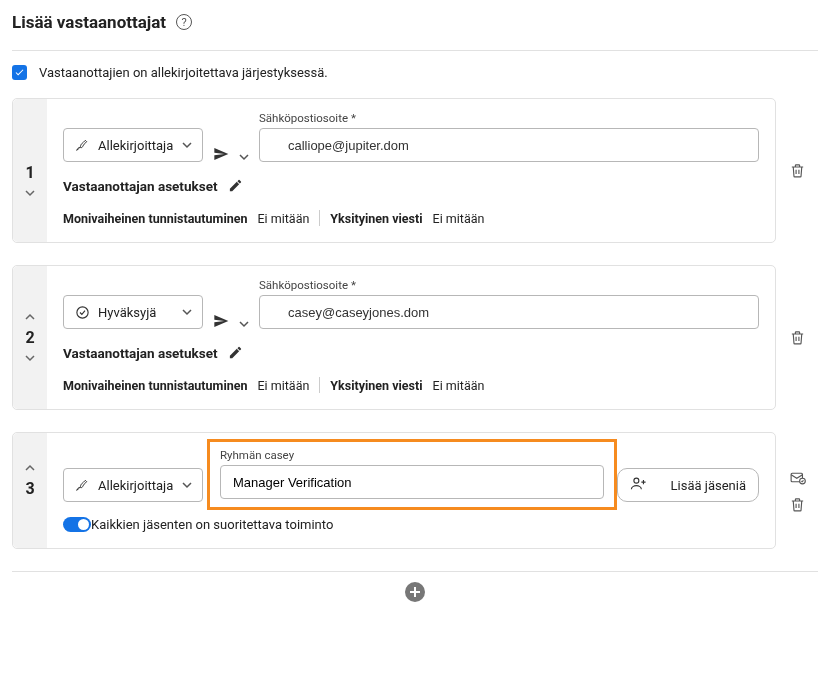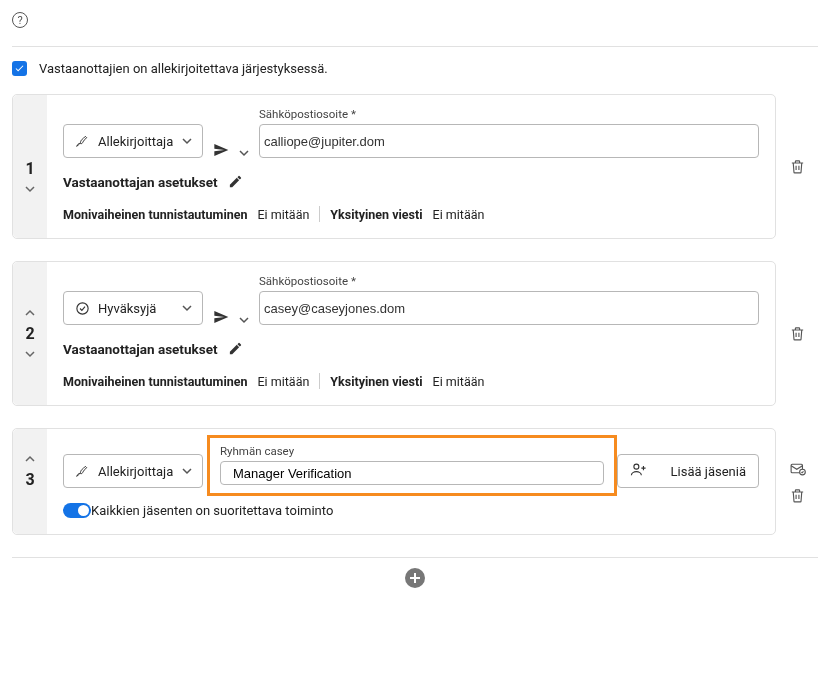--- a/index.html
+++ b/index.html
@@ -33,45 +33,46 @@
   .action-col { width: 42px; display: flex; flex-direction: column; align-items: center; justify-content: center; gap: 10px; }
   .action-col.outside { border: none; }
   .field-label { font-size: 11.5px; color: #444; margin-bottom: 3px; }
   .row1 { display: flex; align-items: flex-end; gap: 10px; }
   .role-select { height: 34px; border: 1px solid #b7b7b7; border-radius: 4px; display: flex; align-items: center; padding: 0 10px; gap: 8px; cursor: pointer; min-width: 140px; background: #fff; }
   .role-select .role-label { flex: 1; font-size: 13px; }
   .role-icon { width: 16px; height: 16px; display: flex; align-items: center; justify-content: center; }
   .send-icon { width: 16px; height: 16px; display: flex; align-items: center; justify-content: center; color: #333; }
   .mini-chev { color: #555; }
   .email-field { flex: 1; display: flex; flex-direction: column; }
-  .email-input { height: 34px; border: 1px solid #b7b7b7; border-radius: 4px; padding: 0 4px; font-size: 13px; color: #333; width: 100%; }
+  .email-input { height: 34px; border: 1px solid #b7b7b7; border-radius: 4px; padding: 0 28px; font-size: 13px; color: #333; width: 100%; }
   .settings-row { margin-top: 16px; display: flex; align-items: flex-start; gap: 10px; font-weight: 700; font-size: 13.5px; }
   .pencil-icon { width: 15px; height: 15px; color: #333; }
   .details-row { margin-top: 16px; display: flex; align-items: center; gap: 10px; font-size: 12.5px; flex-wrap: wrap; }
   .details-row .label { font-weight: 700; }
   .vbar { width: 1px; height: 16px; background: #ccc; }
   .trash-icon { width: 17px; height: 17px; color: #555; }
   .icon-btn { display: flex; align-items: center; justify-content: center; cursor: pointer; }
   .group-row { display: flex; align-items: flex-end; gap: 10px; }
   .group-name-wrap { flex: 1; display: flex; flex-direction: column; }
   .group-box { border: 3px solid #f68b1f; padding: 6px 10px 8px 10px; margin: -6px -10px -8px -6px; }
-  .group-input { height: 24px; border: 1px solid #b7b7b7; border-radius: 4px; padding: 4px 12px; font-size: 13px; width: 100%; }
-  .add-members { height: 34px; border: 1px solid #b7b7b7; border-radius: 4px; padding: 0 12px; display: flex; align-items: center; gap: 24px; cursor: pointer; background: #fff; font-size: 13px; }
+  .group-input { height: 34px; border: 1px solid #b7b7b7; border-radius: 4px; padding: 4px 12px; font-size: 13px; width: 100%; }
+  .add-members { height: 34px; border: 1px solid #b7b7b7; border-radius: 10px; padding: 0 12px; display: flex; align-items: center; gap: 24px; cursor: pointer; background: #fff; font-size: 13px; }
   .priv-icon { width: 17px; height: 17px; color: #444; }
   .toggle-row { display: flex; align-items: flex-end; margin-top: 15px; font-size: 13px; }
   .toggle { width: 28px; height: 15px; border-radius: 10px; background: #1473e6; position: relative; }
   .toggle .knob { width: 11px; height: 11px; border-radius: 50%; background: #fff; position: absolute; top: 2px; right: 2px; }
   .add-row { text-align: center; margin-top: 6px; }
   .plus-icon { width: 20px; height: 20px; border-radius: 50%; background: #777; display: inline-flex; align-items: center; justify-content: center; color: #fff; font-size: 16px; font-weight: 700; }
   .hr-add { border-top: 1px solid #e1e1e1; margin-bottom: 10px; }
 </style>
 </head>
 <body>
 
 <h2 class="page-title">
+  <span>Lisää vastaanottajat</span>
   <span class="help-icon">?</span>
 </h2>
 <div class="hr"></div>
 
 <div class="order-row">
   <span class="checkbox">
     <svg viewBox="0 0 16 16">
         <path d="M6 10.2L3.3 7.5l-1 1L6 12.2l7.7-7.7-1-1z"></path>
       </svg>
   </span>

